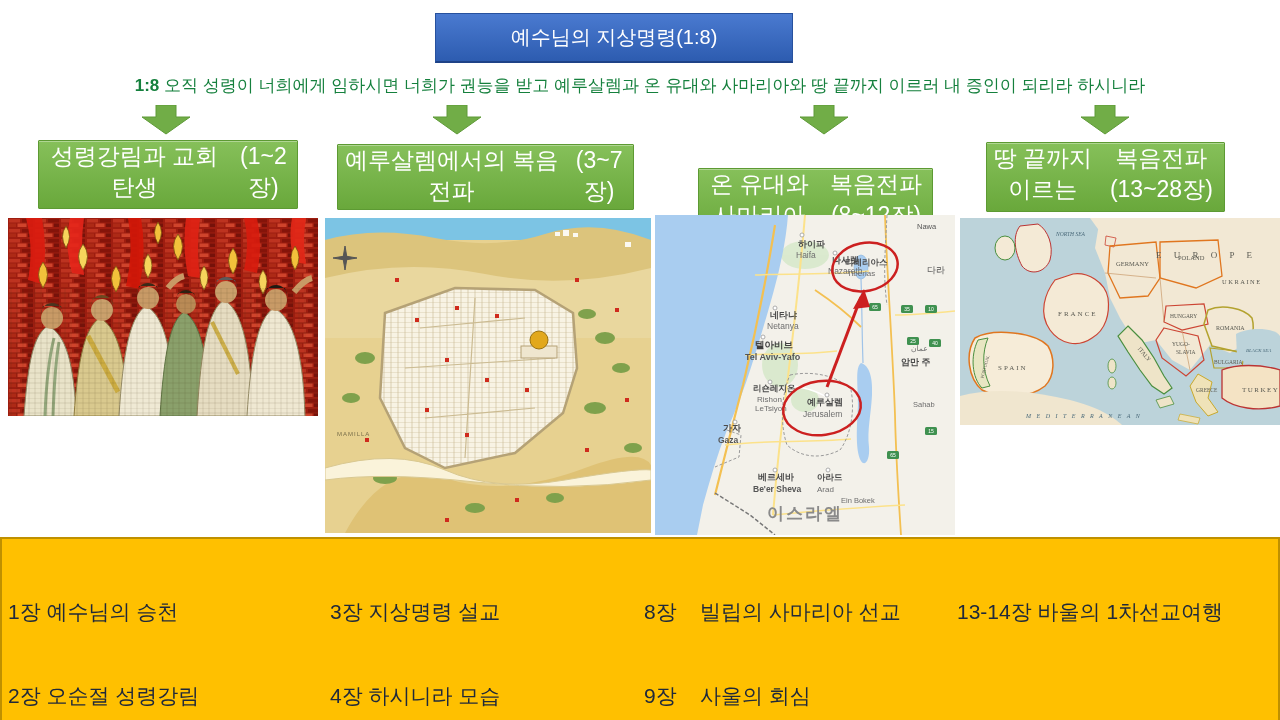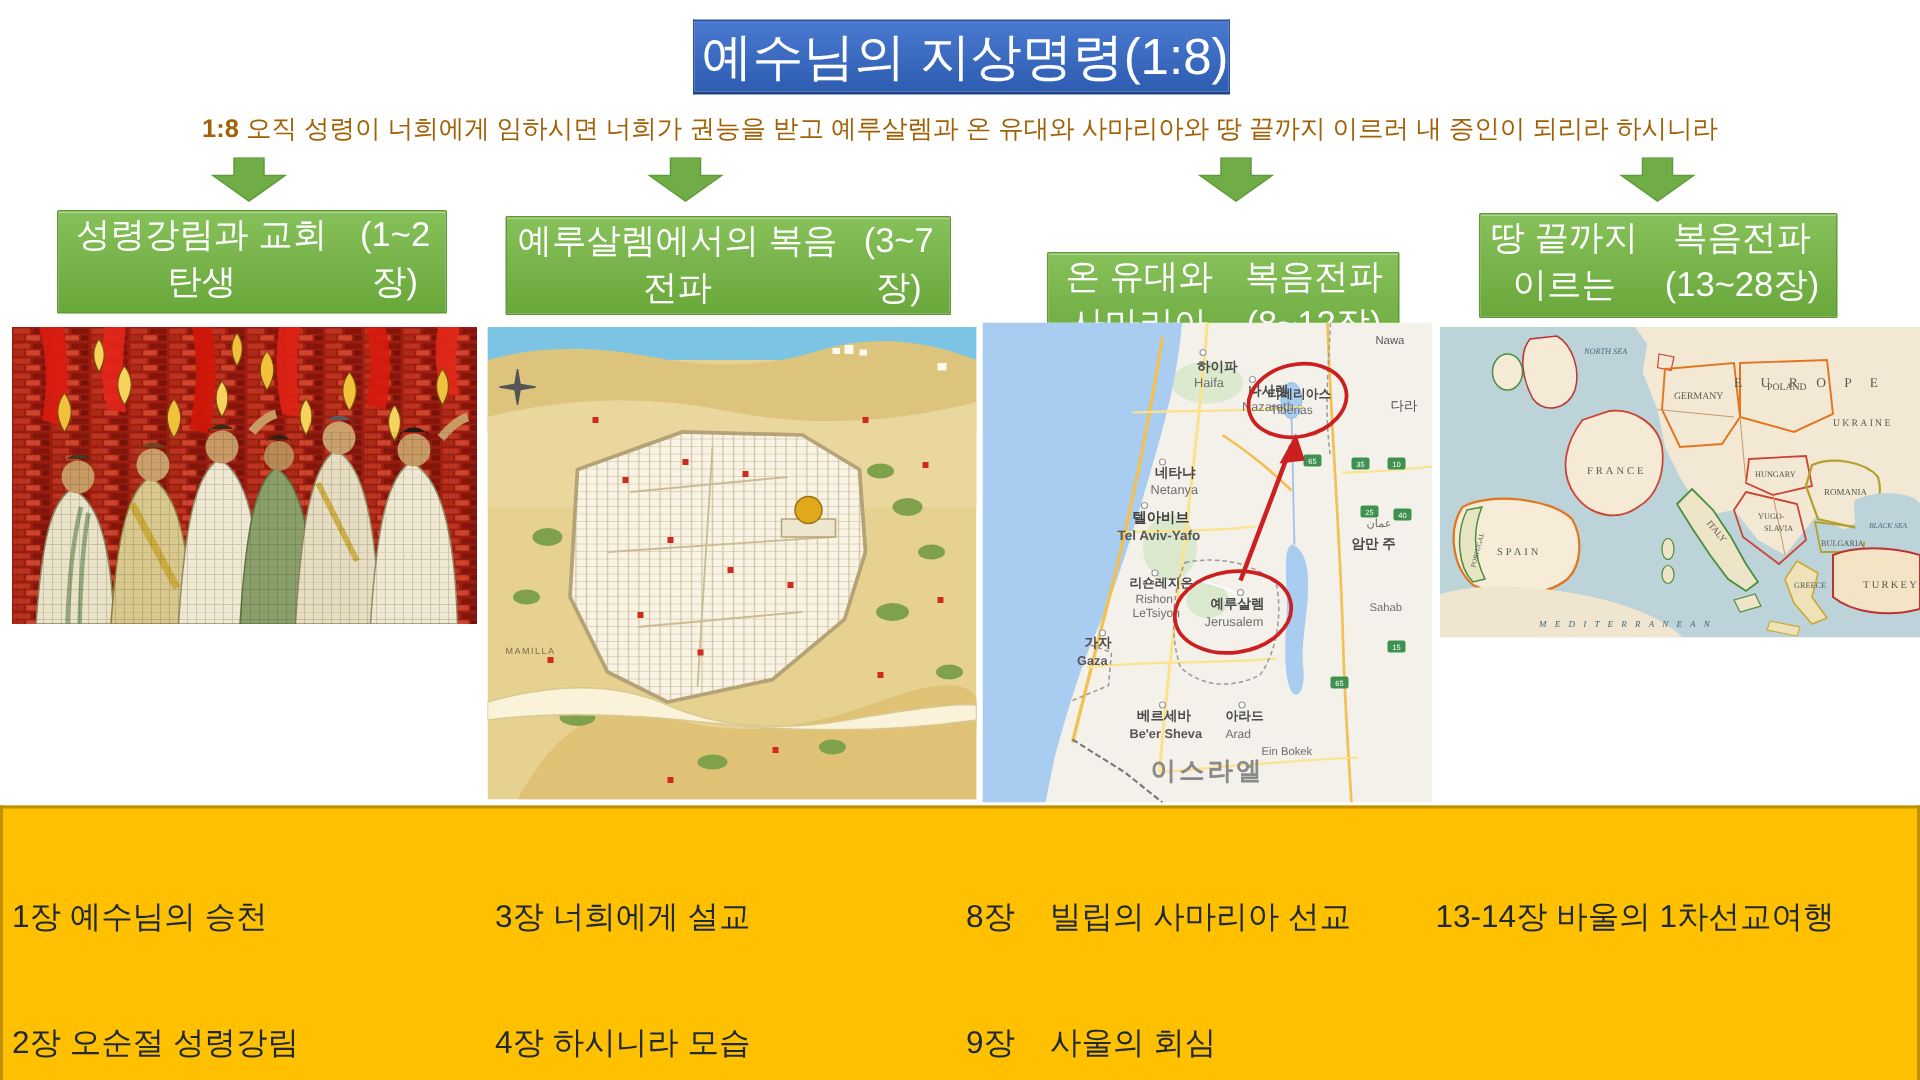--- a/index.html
+++ b/index.html
@@ -1,24 +1,24 @@
 <!DOCTYPE html>
 <html><head>
 <meta charset="utf-8">
 <style>
   html,body{margin:0;padding:0;background:#ffffff;}
   .slide{position:relative;width:1280px;height:720px;background:#ffffff;overflow:hidden;
          font-family:"Liberation Sans","DejaVu Sans",sans-serif;}
-  .title-box{position:absolute;left:462px;top:13px;width:356px;height:47px;
+  .title-box{position:absolute;left:435px;top:13px;width:356px;height:47px;
              background:linear-gradient(#4a7ad0,#2d5cb0);
              border:1px solid #27519e;border-bottom:2px solid #1e4287;
-             display:flex;align-items:center;justify-content:flex-end;
-             color:#ffffff;font-size:34px;}
+             display:flex;align-items:center;justify-content:center;
+             color:#ffffff;font-size:20px;}
   .verse{position:absolute;left:0;top:74px;width:1280px;text-align:center;
-         color:#a16207;font-size:17px;}
+         color:#15803d;font-size:17px;}
   .verse b{font-weight:bold;}
   .arrow{position:absolute;width:64px;height:30px;}
   .hdr{position:absolute;background:linear-gradient(#86c05a,#69a83b);
        border:1px solid #5d9a33;border-radius:1px;
        box-shadow:inset 0 1px 0 rgba(255,255,255,.35);
        color:#ffffff;text-align:center;display:flex;
        justify-content:center;font-size:23px;line-height:31px;}
   .hdr0{left:38px;top:140px;width:258px;height:67px;}
   .hdr1{left:337px;top:144px;width:295px;height:64px;}
   .hdr2{left:698px;top:142px;width:233px;height:68px;margin-top:26px;}
@@ -360,21 +360,21 @@
     </g>
   </svg>
 
   <div class="band"></div>
 
   <div class="chap-col cc0">
     <span class="chap-line">1장 예수님의 승천</span>
     <span class="chap-line">2장 오순절 성령강림</span>
   </div>
   <div class="chap-col cc1">
-    <span class="chap-line">3장 너희에게 설교</span>
+    <span class="chap-line">3장 지상명령 설교</span>
     <span class="chap-line">4장 하시니라 모습</span>
     
     
     
   </div>
   <div class="chap-col cc2">
     <span class="chap-line">8장    빌립의 사마리아 선교</span>
     <span class="chap-line">9장    사울의 회심</span>
     
     

